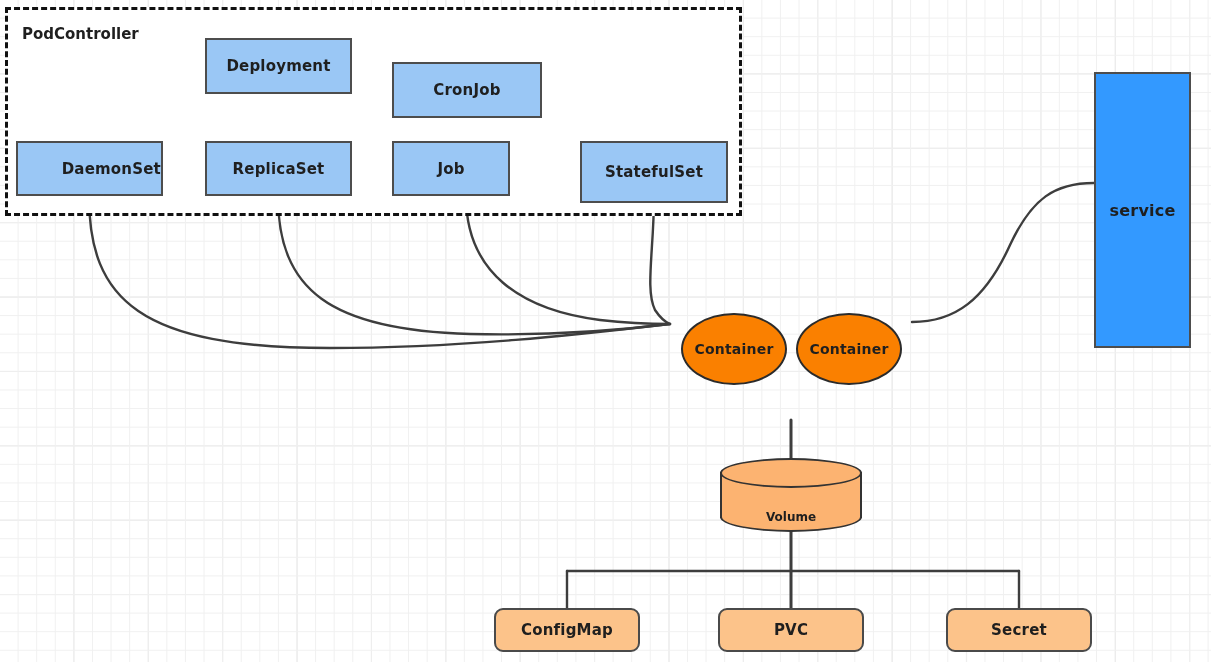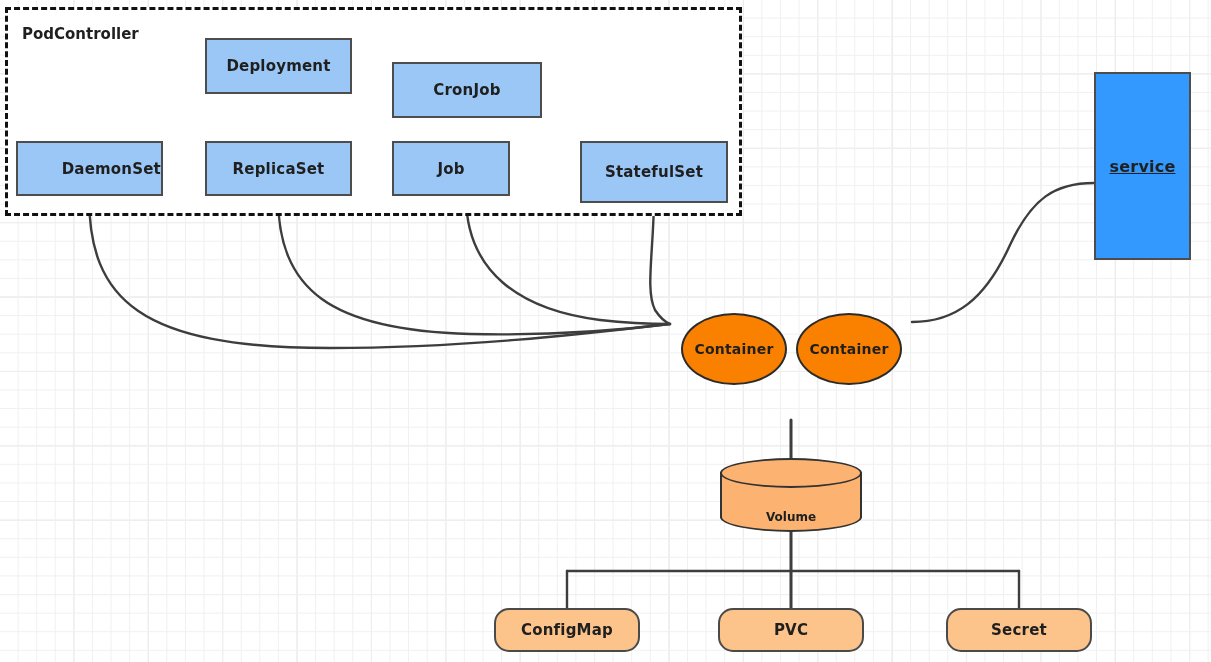--- a/index.html
+++ b/index.html
@@ -142,21 +142,21 @@
     text-align: center;
     font-size: 12px;
     font-weight: bold;
     color: #1f1f1f;
   }
 
   
   .res-box {
     background: #FCC38A;
     border: 2.5px solid #4a4a4a;
-    border-radius: 15px;
+    border-radius: 9px;
     font-size: 15px;
   }
 </style>
 </head>
 <body>
 
 <div id="canvas">
 
   <svg id="edges" viewBox="0 0 1211 662" xmlns="http://www.w3.org/2000/svg">
     <g fill="none" stroke="#3d3d3d" stroke-width="2.4" stroke-linecap="round">
@@ -207,21 +207,21 @@
   </div>
 
   <div class="node ctrl-box" style="left:392px; top:141px; width:118px; height:55px;">
     <span>Job</span>
   </div>
 
   <div class="node ctrl-box" style="left:580px; top:141px; width:148px; height:62px;">
     <span>StatefulSet</span>
   </div>
 
-  <div class="node service-box" style="left:1094px; top:72px; width:97px; height:188px;text-decoration:underline;">
+  <div class="node service-box" style="left:1094px; top:72px; width:97px; height:276px;">
     <span>service</span>
   </div>
 
 
   <div class="node container-ellipse" style="left:681px; top:313px; width:106px; height:72px;">
     <span>Container</span>
   </div>
 
   <div class="node container-ellipse" style="left:796px; top:313px; width:106px; height:72px;">
     <span>Container</span>

